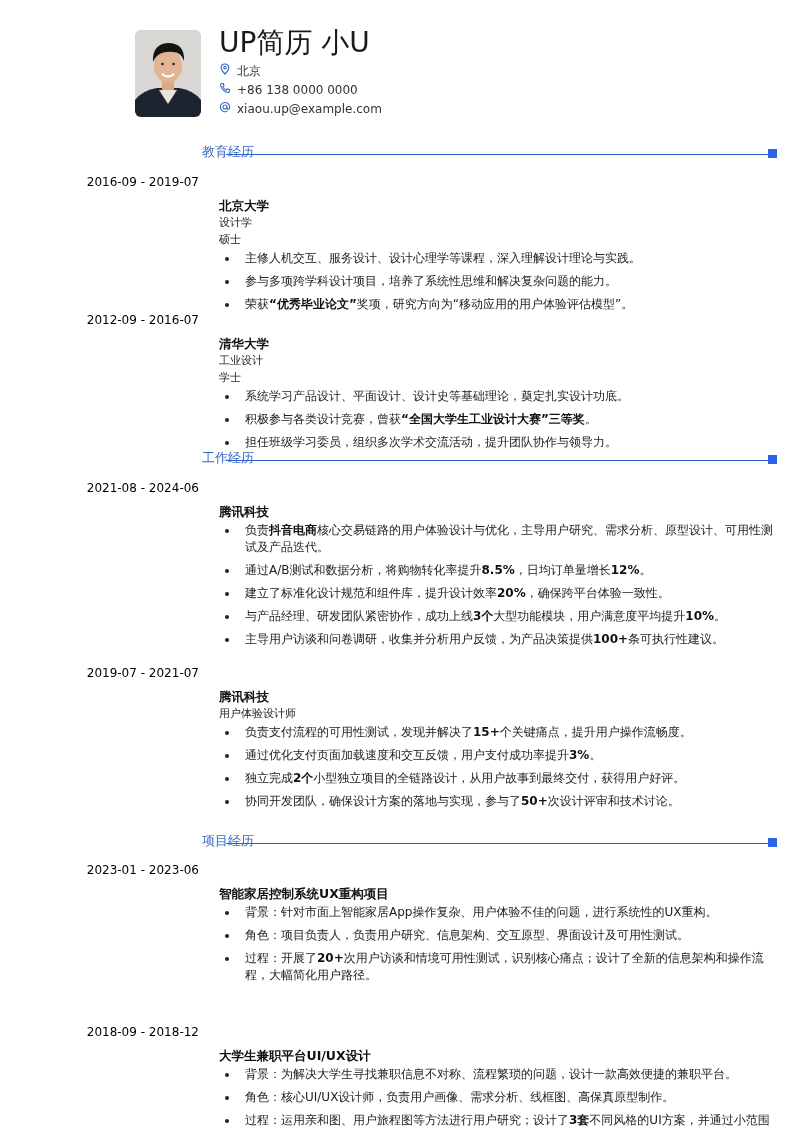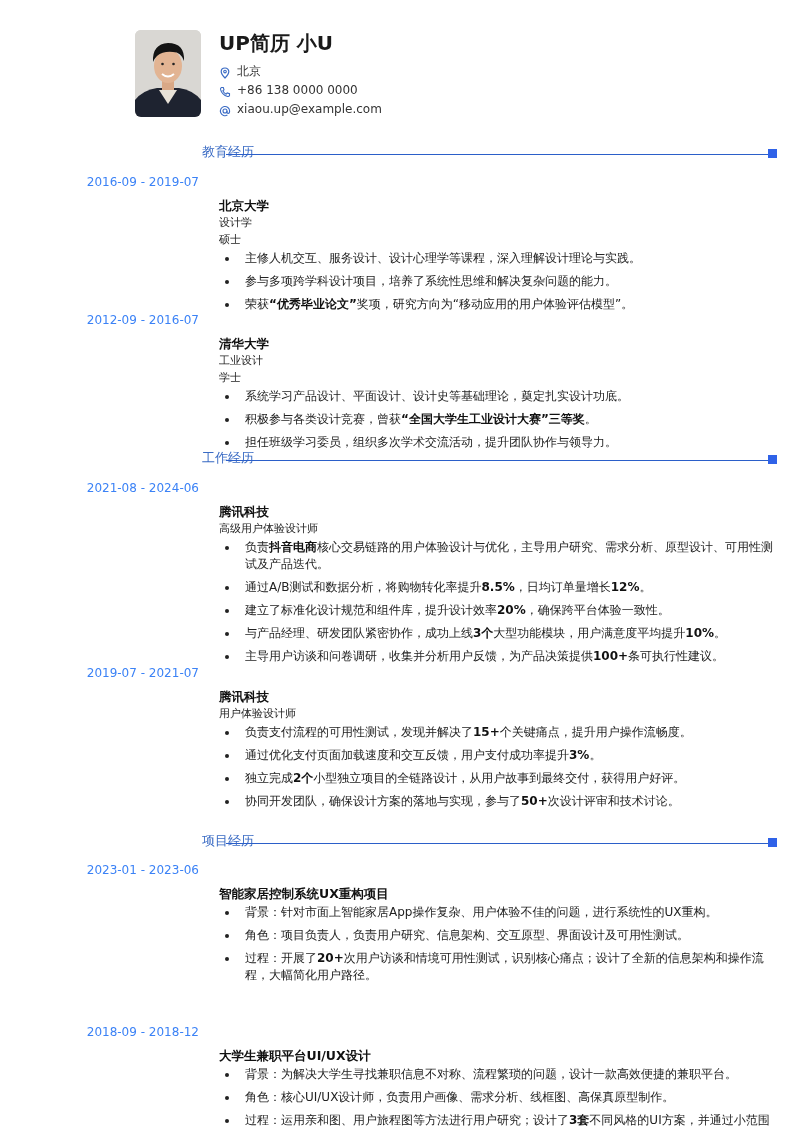--- a/index.html
+++ b/index.html
@@ -1,27 +1,27 @@
 <!DOCTYPE html>
 <html><head>
 <meta charset="utf-8">
 <style>
   html,body{margin:0;padding:0;background:#fff;}
   body{width:799px;height:1130px;overflow:hidden;font-family:"DejaVu Sans","Liberation Sans",sans-serif;color:#222;position:relative;}
   .header{position:absolute;left:135px;top:30px;height:88px;}
   .photo{position:absolute;left:0;top:0;width:66px;height:87px;border-radius:6px;overflow:hidden;background:#d8d6d2;}
-  .name{position:absolute;left:84px;top:0;font-size:20px;font-weight:700;color:#1a1a1a;white-space:nowrap;line-height:26px;}
-  .contact{position:absolute;left:84px;font-size:12px;color:#333;white-space:nowrap;line-height:16px;display:flex;align-items:flex-end;}
+  .name{position:absolute;left:84px;top:0;font-size:28px;font-weight:400;color:#1a1a1a;white-space:nowrap;line-height:26px;}
+  .contact{position:absolute;left:84px;font-size:12px;color:#333;white-space:nowrap;line-height:16px;display:flex;align-items:flex-start;}
   .contact .ic{width:12px;height:12px;margin-right:6px;display:inline-block;}
   .section-head{position:absolute;left:7px;width:799px;height:20px;padding-left:48px;}
   .section-title{position:absolute;right:600px;top:0;font-size:13px;color:#3a6bc4;white-space:nowrap;line-height:18px;}
   .rule{position:absolute;left:219px;top:11px;width:542px;height:1px;background:#2b5fc9;}
   .rule-sq{position:absolute;left:761px;top:6px;width:9px;height:9px;background:#2f62e8;}
   .entry{position:absolute;left:0;width:799px;}
-  .date{position:absolute;right:600px;top:0;font-size:12px;color:#3b82f6;white-space:nowrap;line-height:16px;}
+  .date{position:absolute;right:600px;top:0;font-size:12px;color:#000000;white-space:nowrap;line-height:16px;}
   .body{position:absolute;left:219px;top:0;width:555px;}
   .org{font-size:12.5px;font-weight:bold;color:#111;line-height:16px;margin-top:24px;}
   .sub{font-size:11px;color:#222;line-height:17px;}
   ul{margin:2px 0 0 0;padding:0;list-style:none;}
   li{position:relative;padding-left:26px;font-size:12px;line-height:17px;color:#222;margin-bottom:6px;}
   li::before{content:"";position:absolute;left:6px;top:7px;width:4px;height:4px;border-radius:50%;background:#222;}
   b{font-weight:bold;color:#111;}
 </style>
 </head>
 <body>
@@ -100,21 +100,20 @@
 <div class="section-head" style="top:449px">
   <div class="section-title">工作经历</div>
   <div class="rule"></div>
   <div class="rule-sq"></div>
 </div>
 
 <div class="entry" style="top:480px">
   <div class="date">2021-08 - 2024-06</div>
   <div class="body">
     <div class="org">腾讯科技</div>
-    <div class="sub">高级用户体验设计师</div>
     <ul>
         <li>负责<b>抖音电商</b>核心交易链路的用户体验设计与优化，主导用户研究、需求分析、原型设计、可用性测试及产品迭代。</li>
         <li>通过A/B测试和数据分析，将购物转化率提升<b>8.5%</b>，日均订单量增长<b>12%</b>。</li>
         <li>建立了标准化设计规范和组件库，提升设计效率<b>20%</b>，确保跨平台体验一致性。</li>
         <li>与产品经理、研发团队紧密协作，成功上线<b>3个</b>大型功能模块，用户满意度平均提升<b>10%</b>。</li>
         <li>主导用户访谈和问卷调研，收集并分析用户反馈，为产品决策提供<b>100+</b>条可执行性建议。</li>
       </ul>
   </div>
 </div>
 

